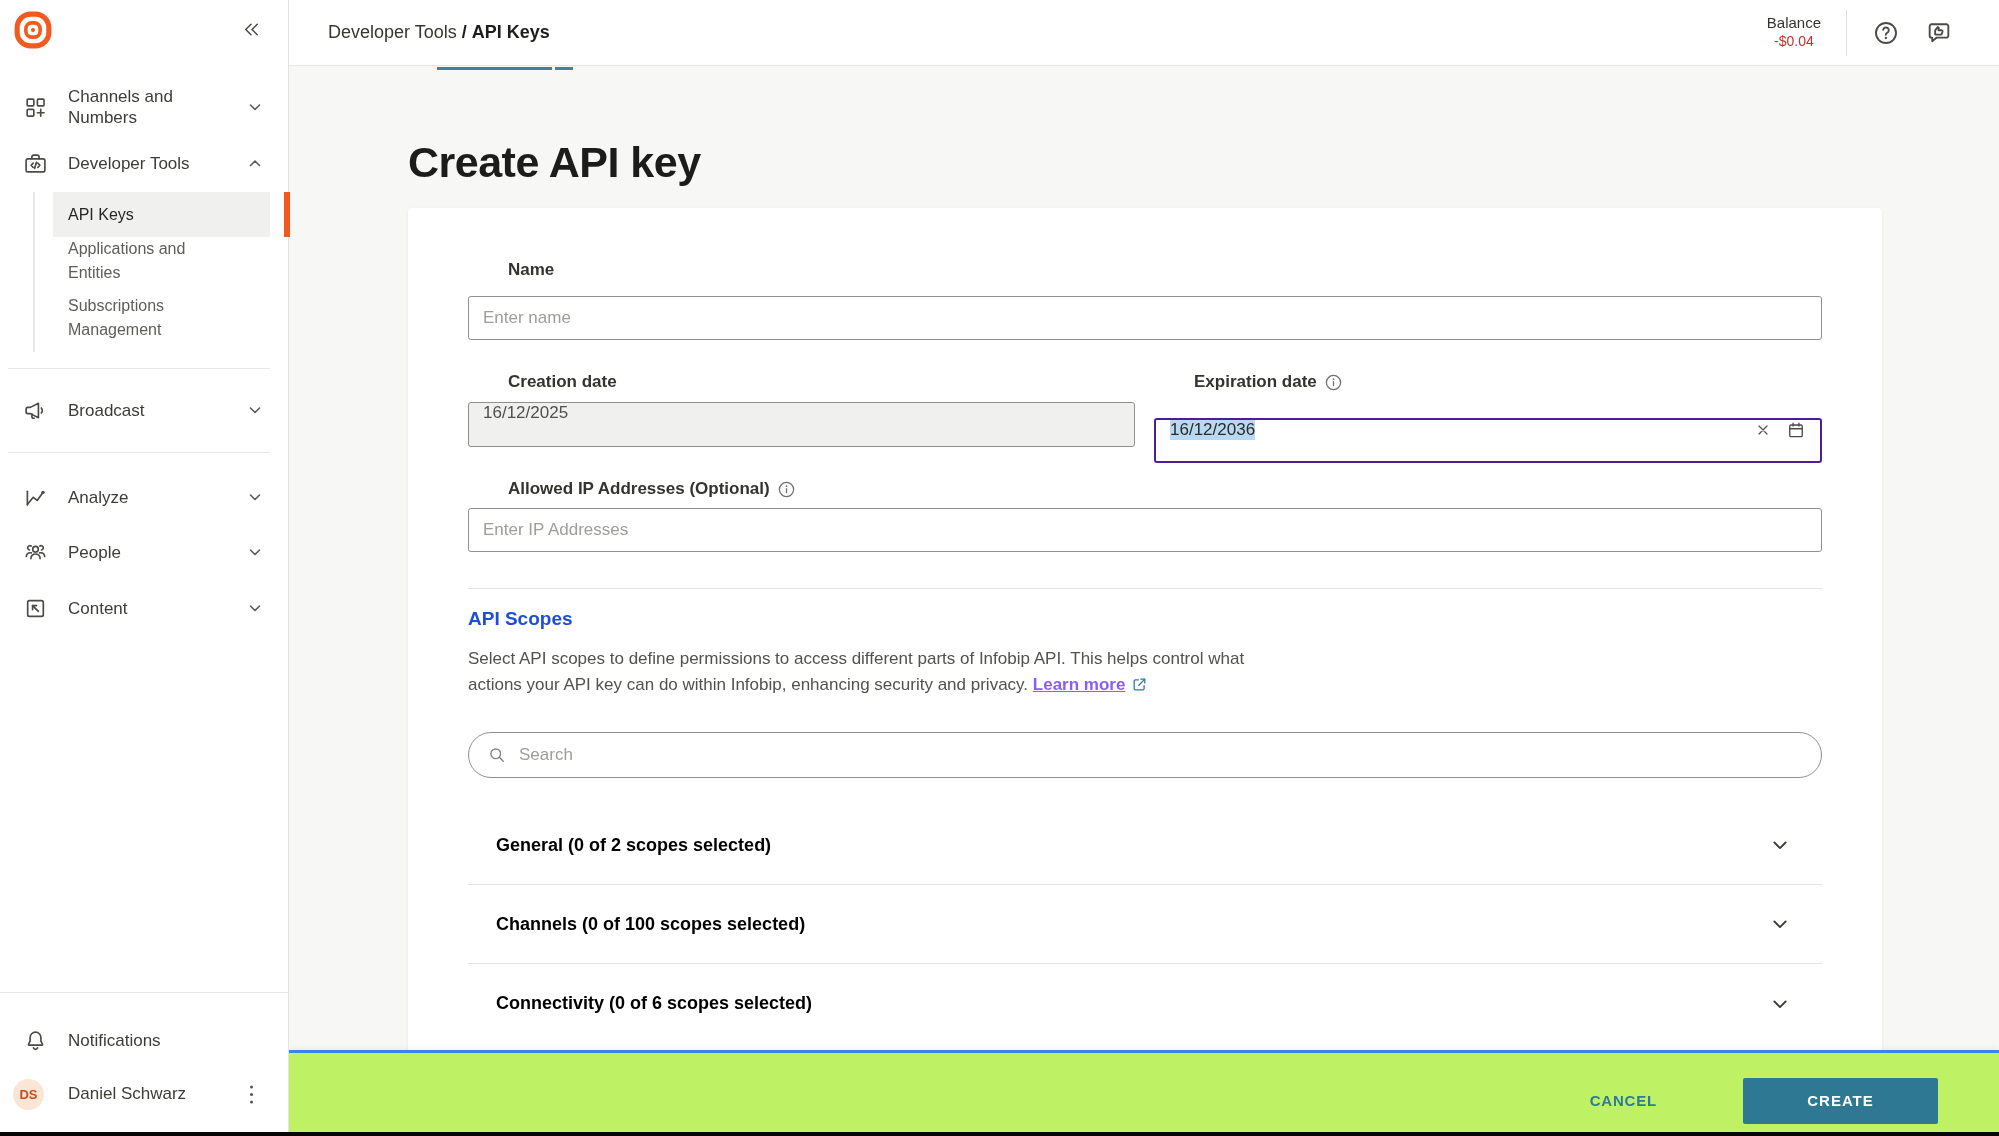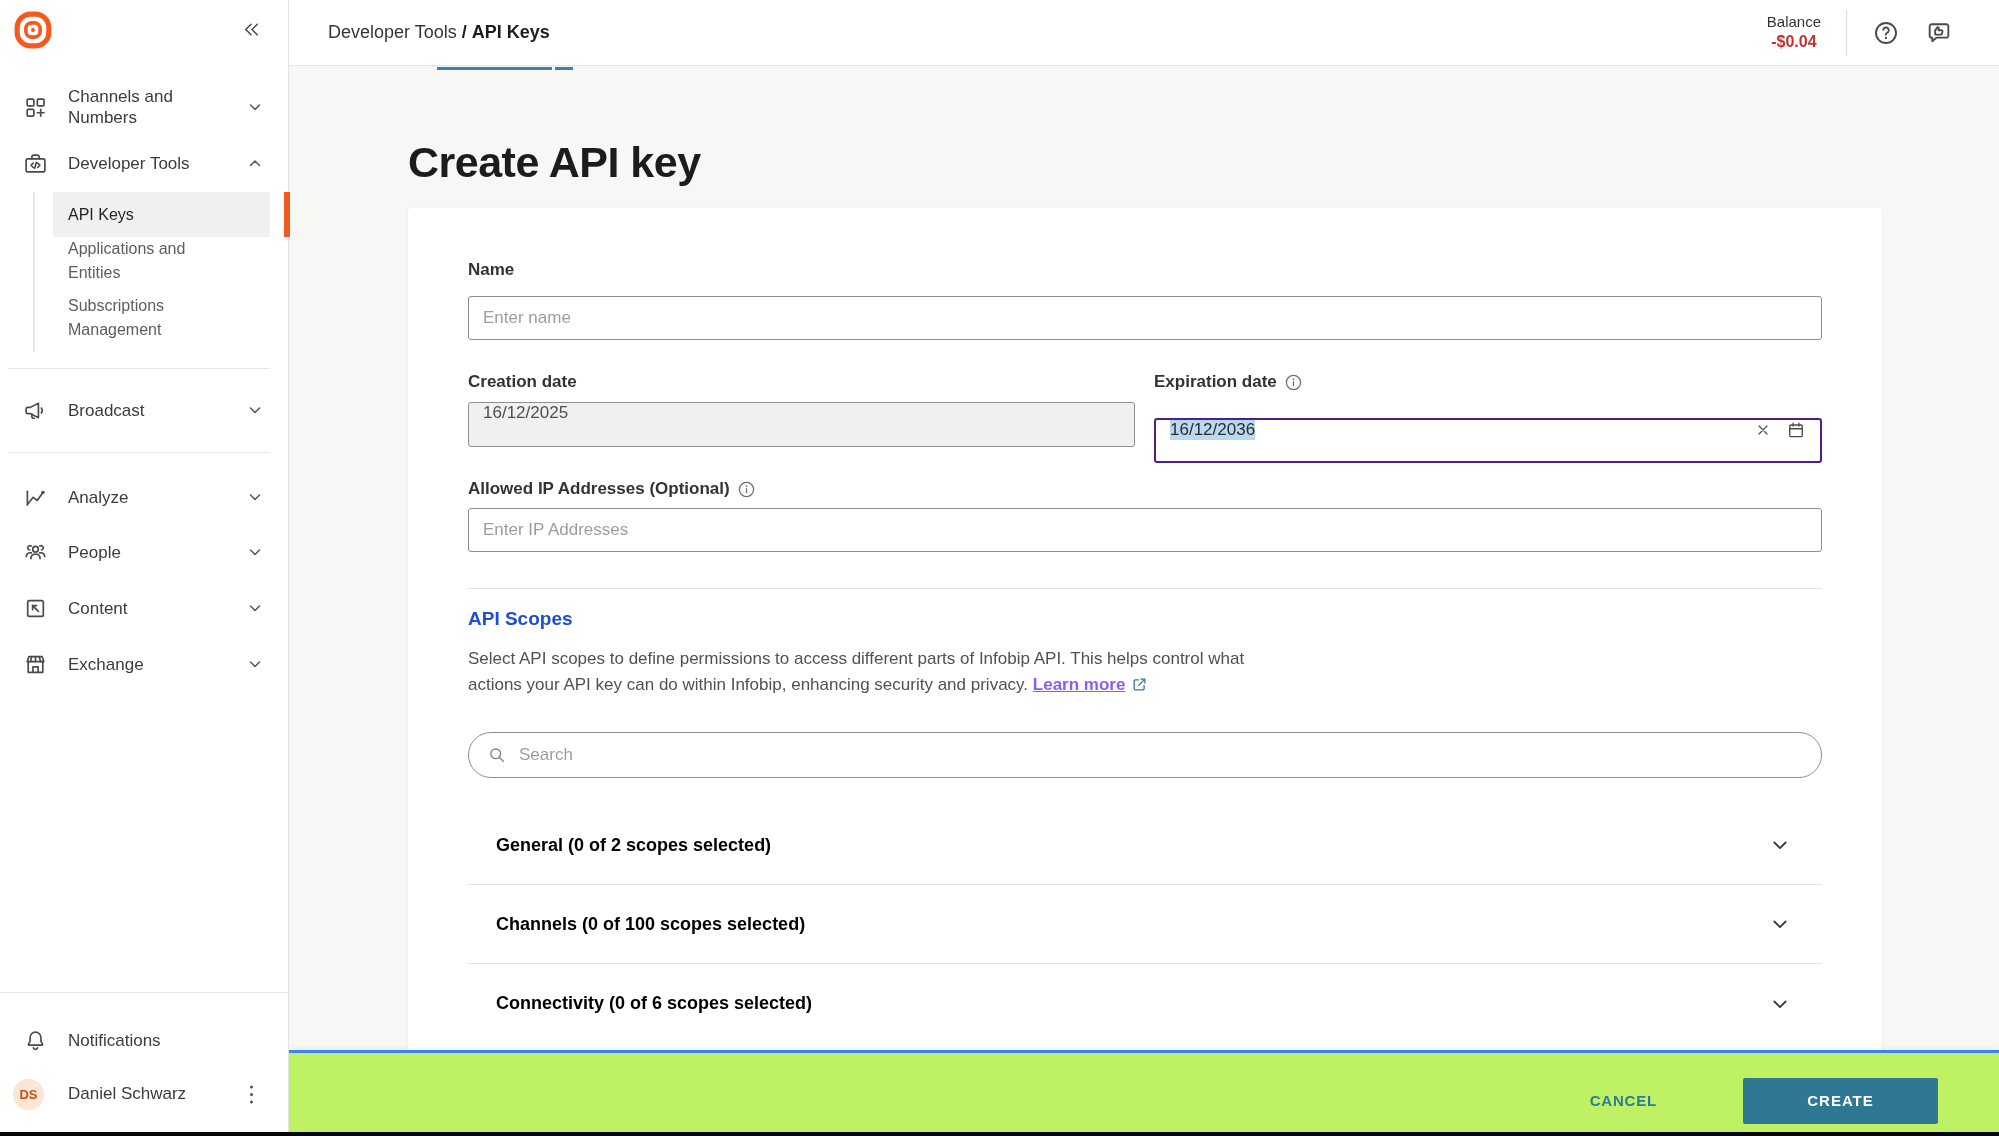--- a/index.html
+++ b/index.html
@@ -30,33 +30,33 @@
 
   
   .topbar { position:absolute; left:289px; top:0; width:1710px; height:66px; background:#fff;
             border-bottom:1px solid #e7e7e4; display:flex; align-items:center; justify-content:space-between;
             padding:0 46px 0 39px; z-index:15; }
   .breadcrumb { font-size:18px; color:#37372f; }
   .breadcrumb .crumb-current { font-weight:bold; color:#1d1d1b; }
   .topbar-right { display:flex; align-items:center; gap:25px; }
   .balance-block { display:flex; flex-direction:column; align-items:center; line-height:1.25; }
   .balance-label { font-size:15px; color:#33332f; }
-  .balance-value { font-size:16px; font-weight:bold; color:#c9302c; }
+  .balance-value { font-size:14px; font-weight:normal; color:#c9302c; }
   .v-divider { width:1px; height:46px; background:#dcdcd9; }
   .top-icon { width:28px; height:28px; display:flex; align-items:center; justify-content:center; cursor:pointer; }
 
   
   .content { position:absolute; left:289px; top:67px; width:1710px; height:1069px; background:#f7f7f5; }
   .tab-line { position:absolute; left:148px; top:0; height:3px; display:flex; gap:3px; }
   .tab-line span { display:block; height:3px; background:#4180a2; }
   .page-title { position:absolute; left:119px; top:42px; font-size:43px; font-weight:bold; color:#1c1c1a; letter-spacing:-0.5px; }
 
   .card { position:absolute; left:119px; top:141px; width:1474px; height:880px; background:#ffffff;
           border-radius:4px; box-shadow:0 1px 3px rgba(0,0,0,0.07); }
-  .field-label { position:absolute; font-size:17px; font-weight:bold; color:#33332f; display:flex; align-items:center; gap:8px; }
+  .field-label { position:absolute; font-size:17px; font-weight:bold; color:#33332f; display:flex; align-items:center; gap:8px;margin-left:40px; }
   .text-input { position:absolute; height:44px; border:1px solid #8f8f8c; border-radius:3px; background:#fff;
                 font-size:17px; padding:0 14px; color:#2f2f2c; font-family:"Liberation Sans", sans-serif; }
   .text-input::placeholder { color:#9d9d99; }
   .fake-input { position:absolute; border:1px solid #8f8f8c; border-radius:3px; background:#fff; font-size:17px;
                 display:flex; align-items:flex-start; padding:0 14px; color:#4f4f4c; }
   .disabled-input { background:#f0f0ee; color:#56565
 
 2; }
   .focus-input { border:2px solid #4c1d95;margin-top:16px; }
   .selection { background:#b9d9f3; color:#2b2b28; }
@@ -368,36 +368,20 @@
           </svg>
       </span>
       <span class="nav-label">Content</span>
       <span class="nav-chev">
         <svg width="16" height="16" viewBox="0 0 16 16" fill="none" stroke="#5a5a55" stroke-width="1.6" stroke-linecap="round" stroke-linejoin="round">
             <path d="M3.5 6 8 10.5 12.5 6"></path>
           </svg>
       </span>
     </div>
 
-    <div class="srow" style="top:642px; height:44px;">
-      <span class="nav-icon">
-        <svg class="stroke" width="25" height="25" viewBox="0 0 24 24">
-            <path d="M4 9.2 5.6 4.5h12.8L20 9.2z"></path>
-            <path d="M5 9.2v10.3h14V9.2"></path>
-            <path d="M9.5 19.5v-5.3h5v5.3"></path>
-            <path d="M8.3 4.5 7.2 9.2M12 4.5v4.7M15.7 4.5l1.1 4.7"></path>
-          </svg>
-      </span>
-      <span class="nav-label">Exchange</span>
-      <span class="nav-chev">
-        <svg width="16" height="16" viewBox="0 0 16 16" fill="none" stroke="#5a5a55" stroke-width="1.6" stroke-linecap="round" stroke-linejoin="round">
-            <path d="M3.5 6 8 10.5 12.5 6"></path>
-          </svg>
-      </span>
-    </div>
 
     <div class="sdivider-full" style="top:992px;"></div>
 
     <div class="srow" style="top:1018px; height:44px;">
       <span class="nav-icon">
         <svg class="stroke" width="25" height="25" viewBox="0 0 24 24">
             <path d="M12 4a5.2 5.2 0 0 1 5.2 5.2v3.4l1.5 2.9a.6.6 0 0 1-.5.9H5.8a.6.6 0 0 1-.5-.9l1.5-2.9V9.2A5.2 5.2 0 0 1 12 4z"></path>
             <path d="M10 19a2.1 2.1 0 0 0 4 0"></path>
           </svg>
       </span>

